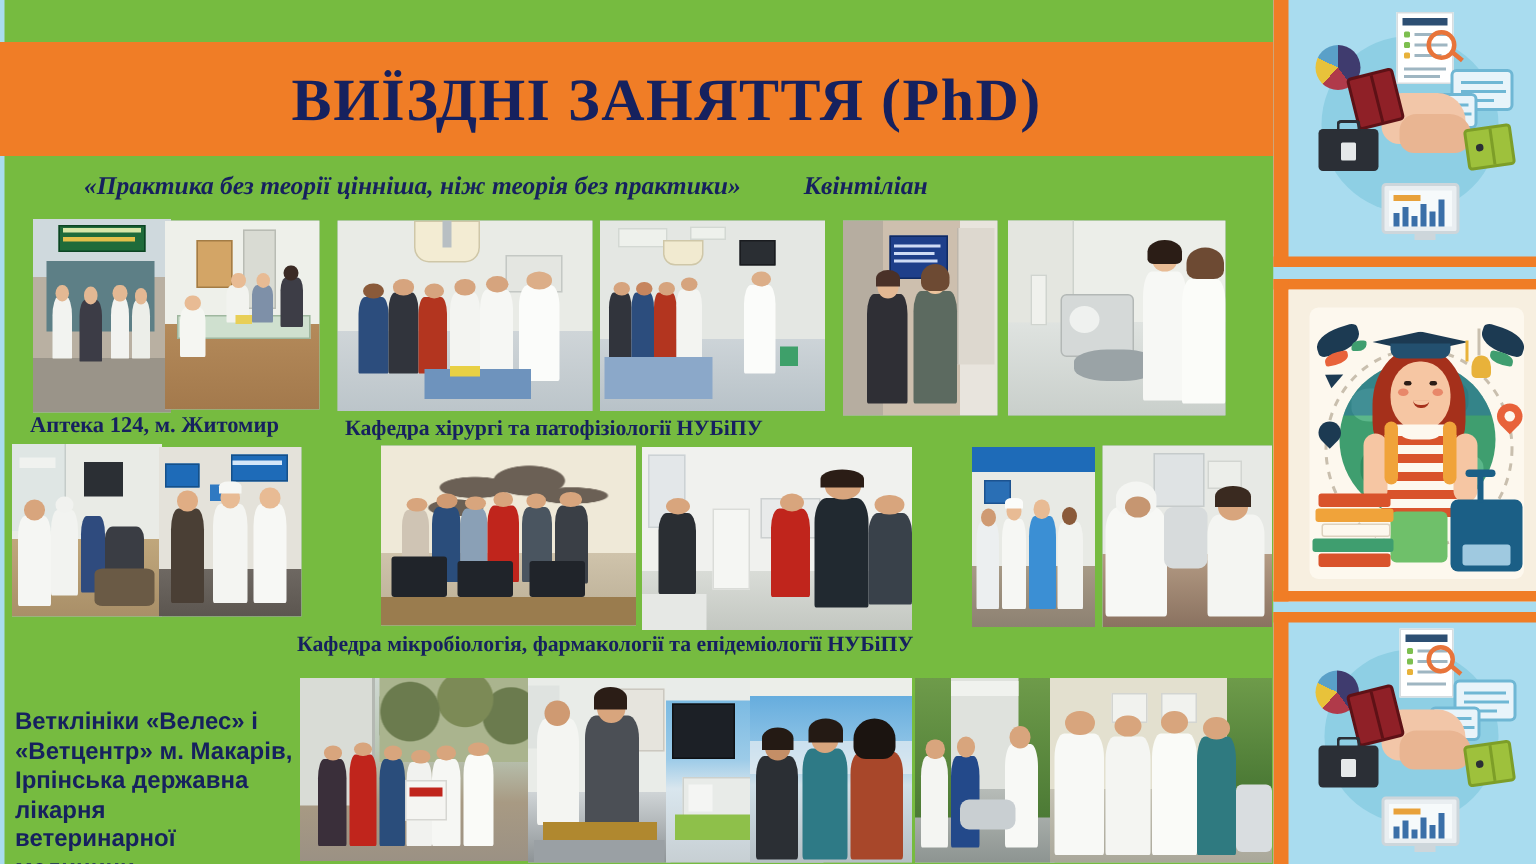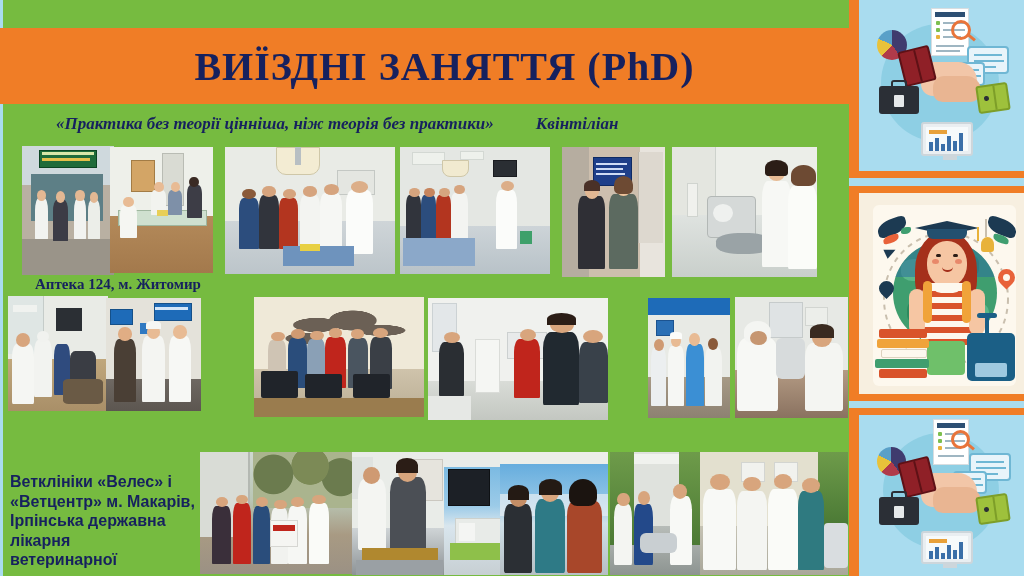--- a/index.html
+++ b/index.html
@@ -70,21 +70,21 @@
     margin-left: 42px;
     white-space: nowrap;
   }
 
   
   .caption {
     position: absolute;
     font-family: "Liberation Serif", serif;
     font-weight: bold;
     color: #16215e;
-    text-align: center;
+    text-align: left;
     line-height: 1.12;
     white-space: pre-line;
   }
   .caption.sans {
     font-family: "Liberation Sans", sans-serif;
     text-align: left;
     line-height: 1.22;
   }
 
   
@@ -263,20 +263,21 @@
       <div style="position:absolute;left:62%;top:26%;width:20%;height:66%;background:#f7f8f5;border-radius:20% 20% 3% 3%;"></div>
       <div style="position:absolute;left:66%;top:14%;width:12%;height:12%;background:#e8bb94;border-radius:50%;"></div>
       <div style="position:absolute;left:64%;top:10%;width:16%;height:12%;background:#2b1d16;border-radius:50% 50% 20% 20%;"></div>
       <div style="position:absolute;left:80%;top:30%;width:20%;height:64%;background:#fbfcf9;border-radius:20% 20% 3% 3%;"></div>
       <div style="position:absolute;left:84%;top:18%;width:12%;height:12%;background:#edc39c;border-radius:50%;"></div>
       <div style="position:absolute;left:82%;top:14%;width:17%;height:16%;background:#6d4a33;border-radius:50% 50% 28% 28%;"></div>
     </div>
   </div>
 
   <div class="caption" style="left:20px; top:276px; width:196px; font-size:15px;">Аптека 124, м. Житомир</div>
+  <div class="caption" style="left:230px; top:278px; width:328px; font-size:14.5px;">Кафедра хірургі та патофізіології НУБіПУ</div>
 
   <div class="photo" style="left:8px; top:296px; width:100px; height:115px;">
     <div class="ph-inner" style="background:linear-gradient(#e9ebe6 0%,#e9ebe6 55%,#c0a77c 55%,#a98f68 100%);">
       <div style="position:absolute;left:0;top:0;width:36%;height:50%;background:#dfe6e4;border-right:1px solid #c5ccc9;"></div>
       <div style="position:absolute;left:5%;top:8%;width:24%;height:6%;background:#f0f2ef;"></div>
       <div style="position:absolute;left:48%;top:10%;width:26%;height:20%;background:#2b2f34;"></div>
       <div style="position:absolute;left:4%;top:42%;width:22%;height:52%;background:#f5f6f3;border-radius:22% 22% 4% 4%;"></div>
       <div style="position:absolute;left:8%;top:32%;width:14%;height:12%;background:#d8a57d;border-radius:50%;"></div>
       <div style="position:absolute;left:26%;top:38%;width:18%;height:50%;background:#f2f3f0;border-radius:24% 24% 4% 4%;"></div>
       <div style="position:absolute;left:29%;top:30%;width:12%;height:10%;background:#f1f2ef;border-radius:50%;"></div>
@@ -364,20 +365,21 @@
       <div style="position:absolute;left:2%;top:34%;width:36%;height:60%;background:#f7f8f5;border-radius:22% 22% 4% 4%;"></div>
       <div style="position:absolute;left:8%;top:20%;width:24%;height:18%;background:#f4f5f2;border-radius:50% 50% 30% 30%;"></div>
       <div style="position:absolute;left:13%;top:28%;width:15%;height:12%;background:#c69671;border-radius:50%;"></div>
       <div style="position:absolute;left:36%;top:34%;width:26%;height:34%;background:#d7dbdc;border-radius:6px;"></div>
       <div style="position:absolute;left:62%;top:38%;width:34%;height:56%;background:#f4f5f2;border-radius:20% 20% 4% 4%;"></div>
       <div style="position:absolute;left:68%;top:26%;width:18%;height:15%;background:#d8a57d;border-radius:50%;"></div>
       <div style="position:absolute;left:66%;top:22%;width:22%;height:12%;background:#3a2a20;border-radius:50% 50% 0 0;"></div>
     </div>
   </div>
 
+  <div class="caption" style="left:198px; top:422px; width:450px; font-size:14.5px;">Кафедра мікробіологія, фармакології та епідеміологїї НУБіПУ</div>
 
   <div class="caption sans" style="left:10px; top:472px; width:190px; font-size:16px; font-family:'Liberation Sans', sans-serif;">Ветклініки «Велес» і
 «Ветцентр» м. Макарів,
 Ірпінська державна лікарня
 ветеринарної медицини</div>
 
   <div class="photo" style="left:200px; top:452px; width:155px; height:122px;">
     <div class="ph-inner" style="background:linear-gradient(#cfd8d2 0%,#b9c6b4 40%,#a89a83 68%,#9b9184 100%);">
       <div style="position:absolute;left:0;top:0;width:32%;height:70%;background:#d9dcd6;border-right:2px solid #b4b8b2;"></div>
       <div style="position:absolute;left:34%;top:0;width:66%;height:46%;background:radial-gradient(circle at 20% 40%, #6b7b4e 0 22%, transparent 23%), radial-gradient(circle at 56% 25%, #7c8a56 0 26%, transparent 27%), radial-gradient(circle at 86% 45%, #6b7b4e 0 20%, transparent 21%), #aab48e;"></div>

